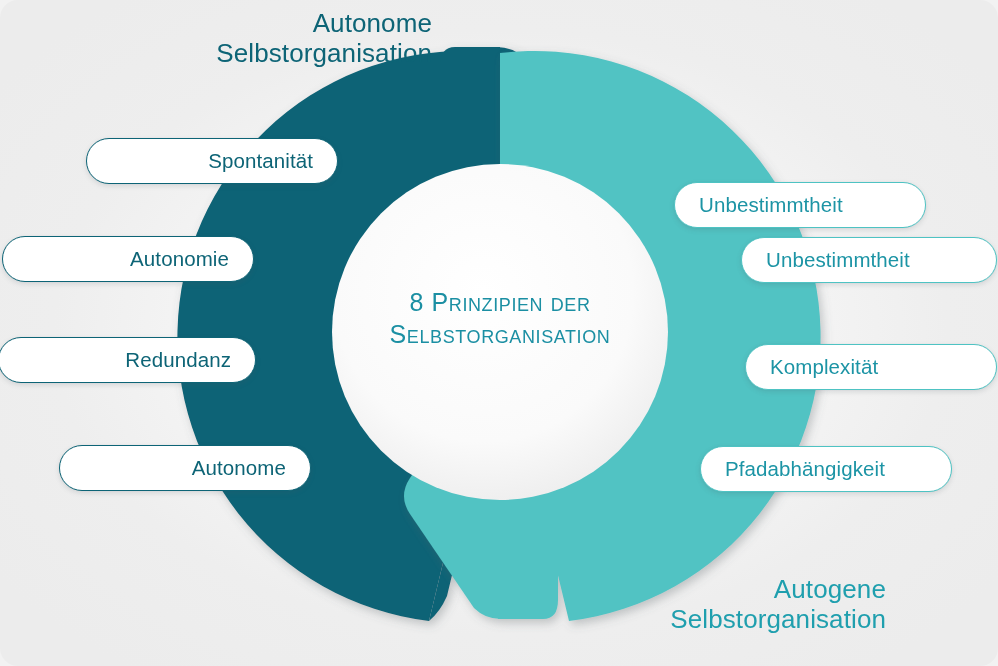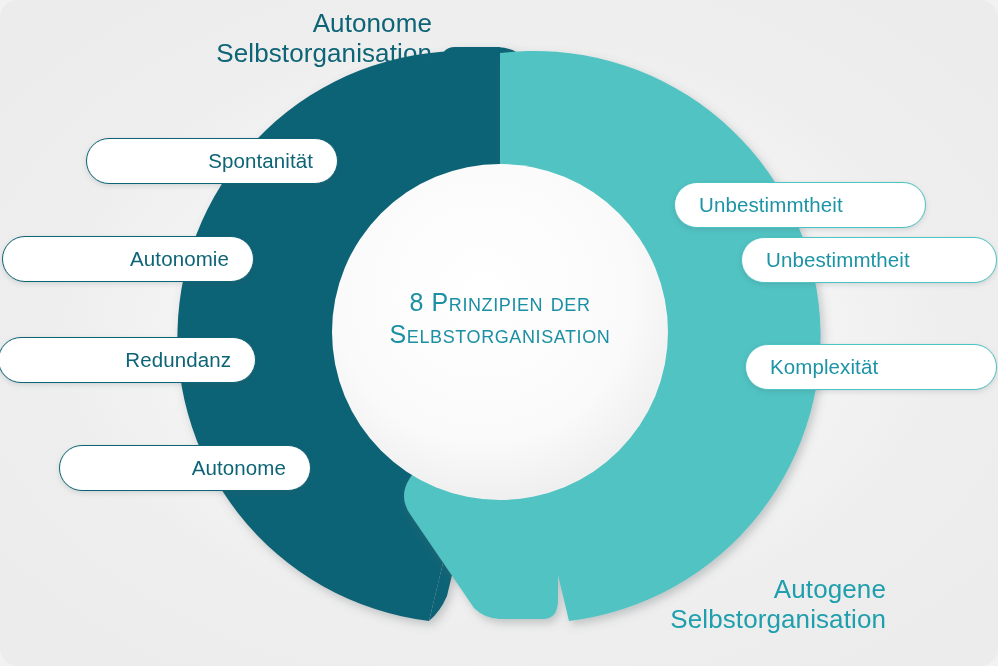--- a/index.html
+++ b/index.html
@@ -261,14 +261,17 @@
 
   <div class="pill right" id="pill-unbestimmtheit">
     <span>Unbestimmtheit</span>
   </div>
   <div class="pill right" id="pill-selbstreferenz">
     <span>Unbestimmtheit</span>
   </div>
   <div class="pill right" id="pill-komplexitaet">
     <span>Komplexität</span>
   </div>
+  <div class="pill right" id="pill-pfadabhaengigkeit">
+    <span>Pfadabhängigkeit</span>
+  </div>
 
 </div>
 
 </body></html>

